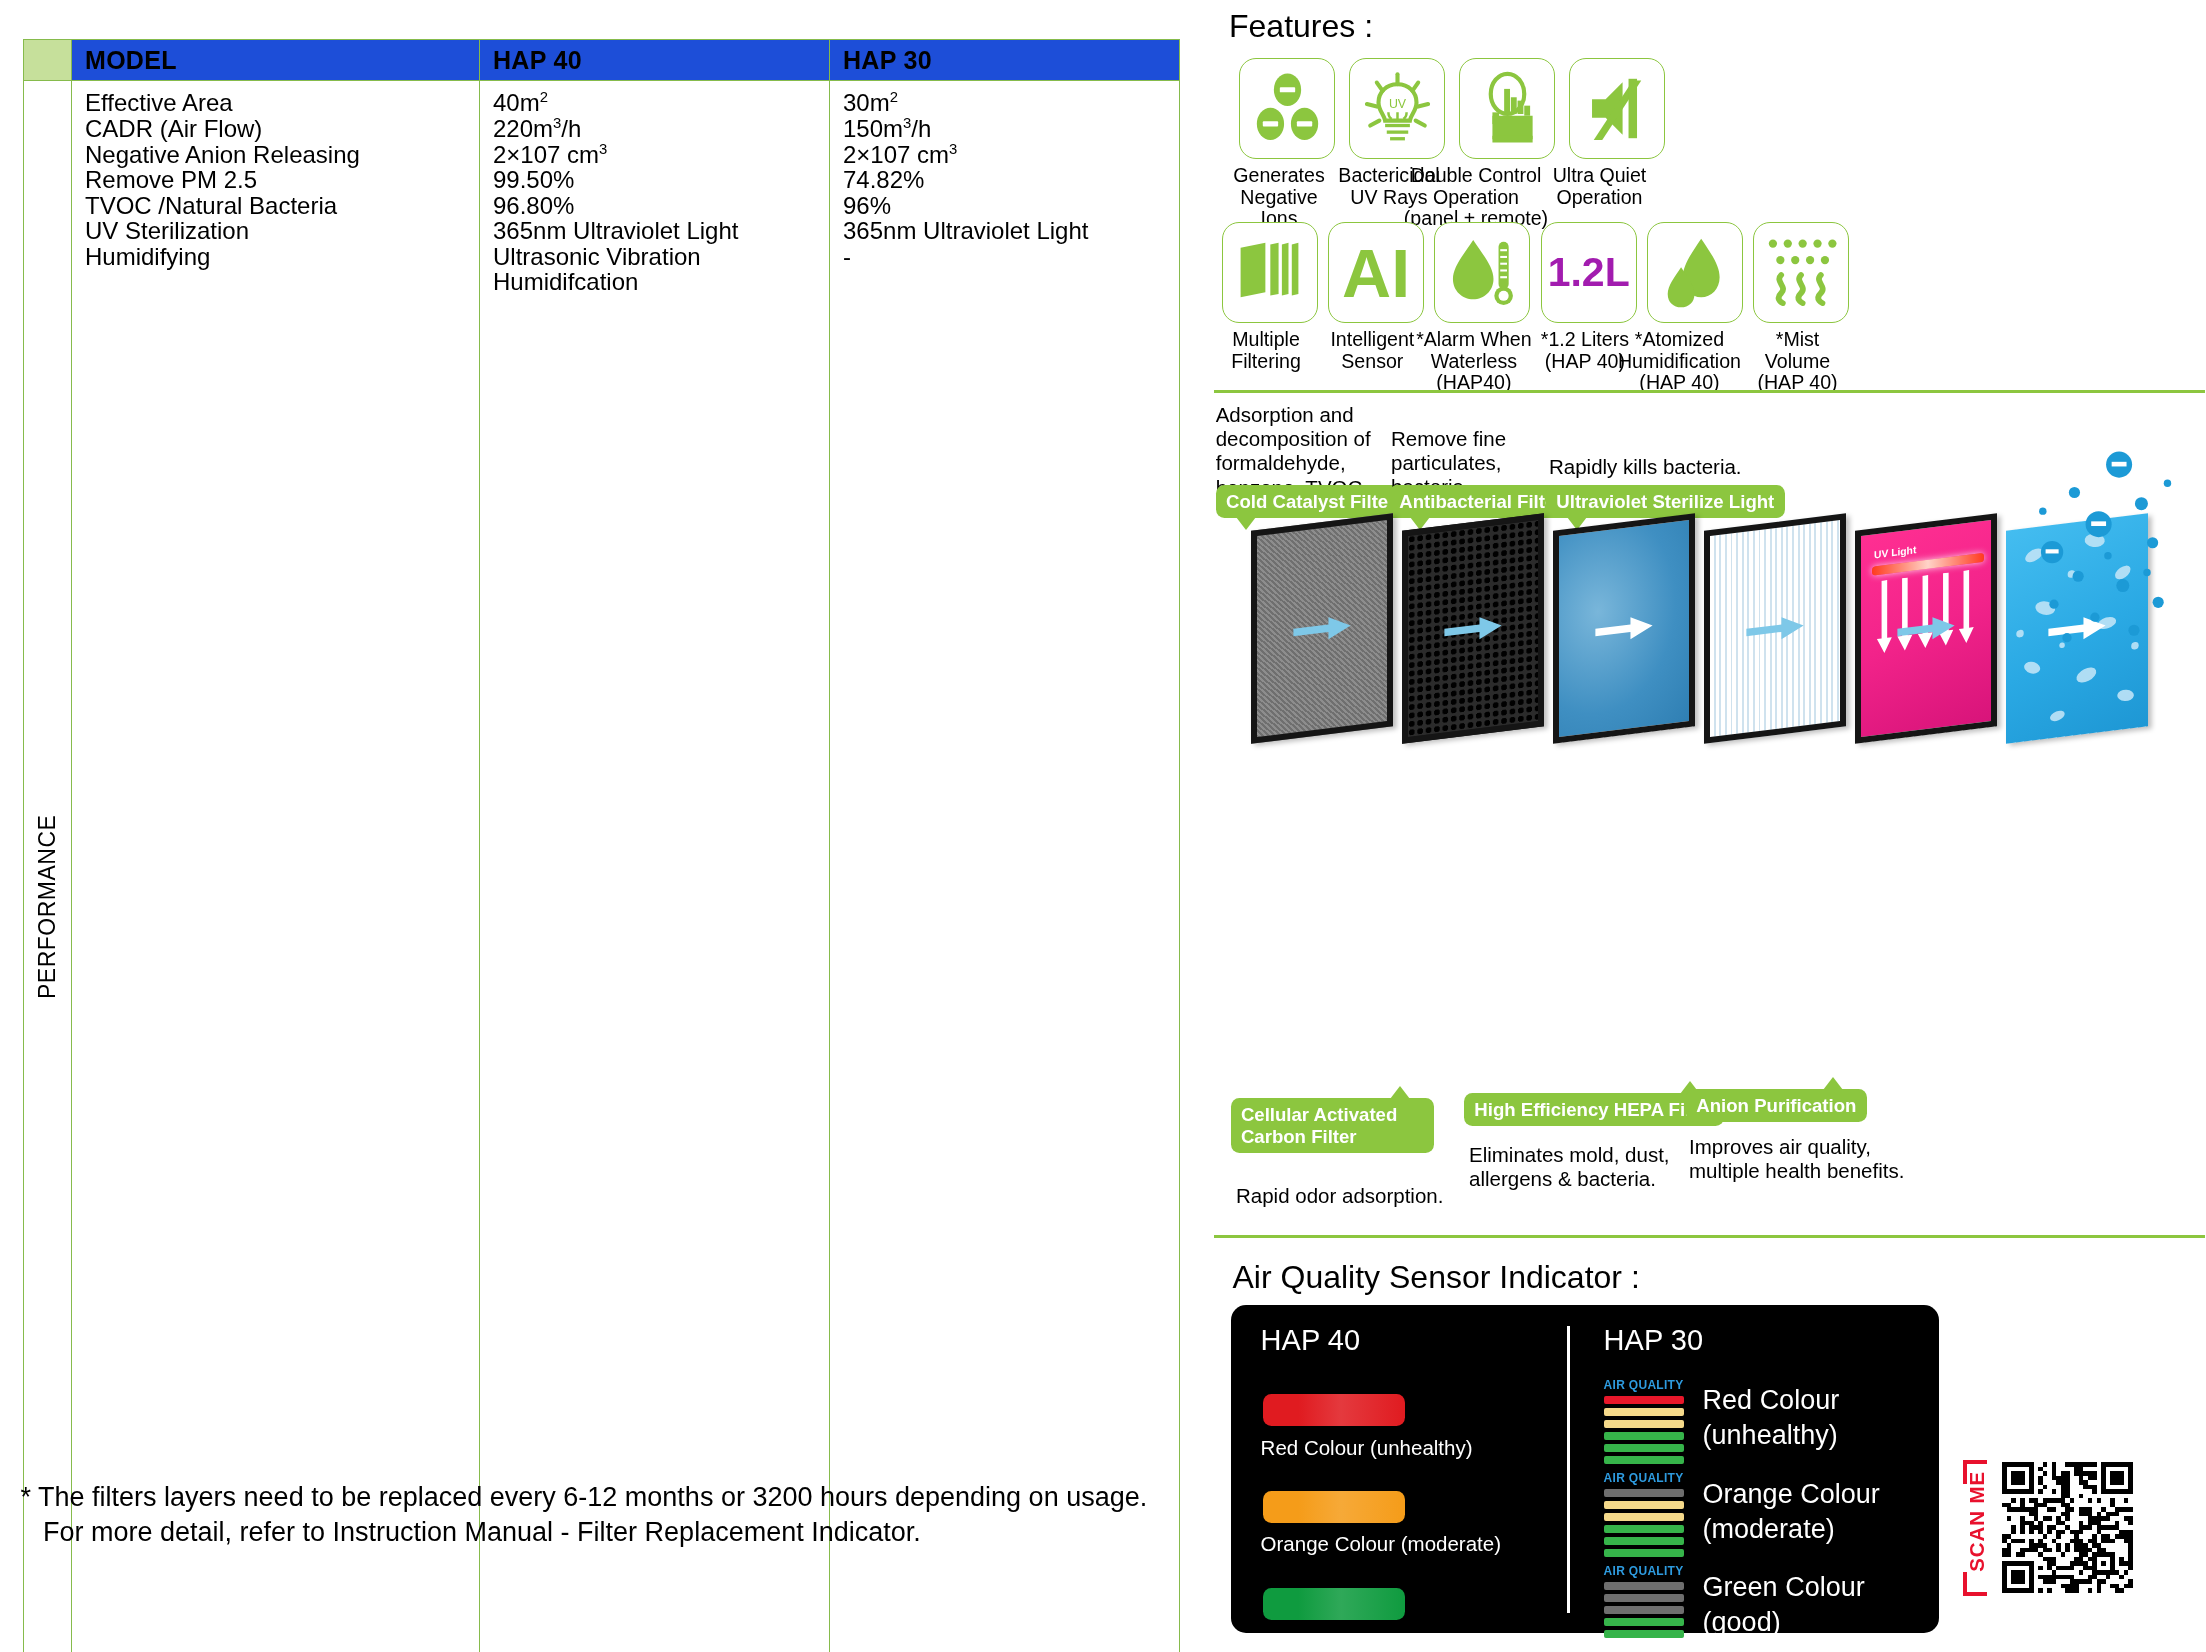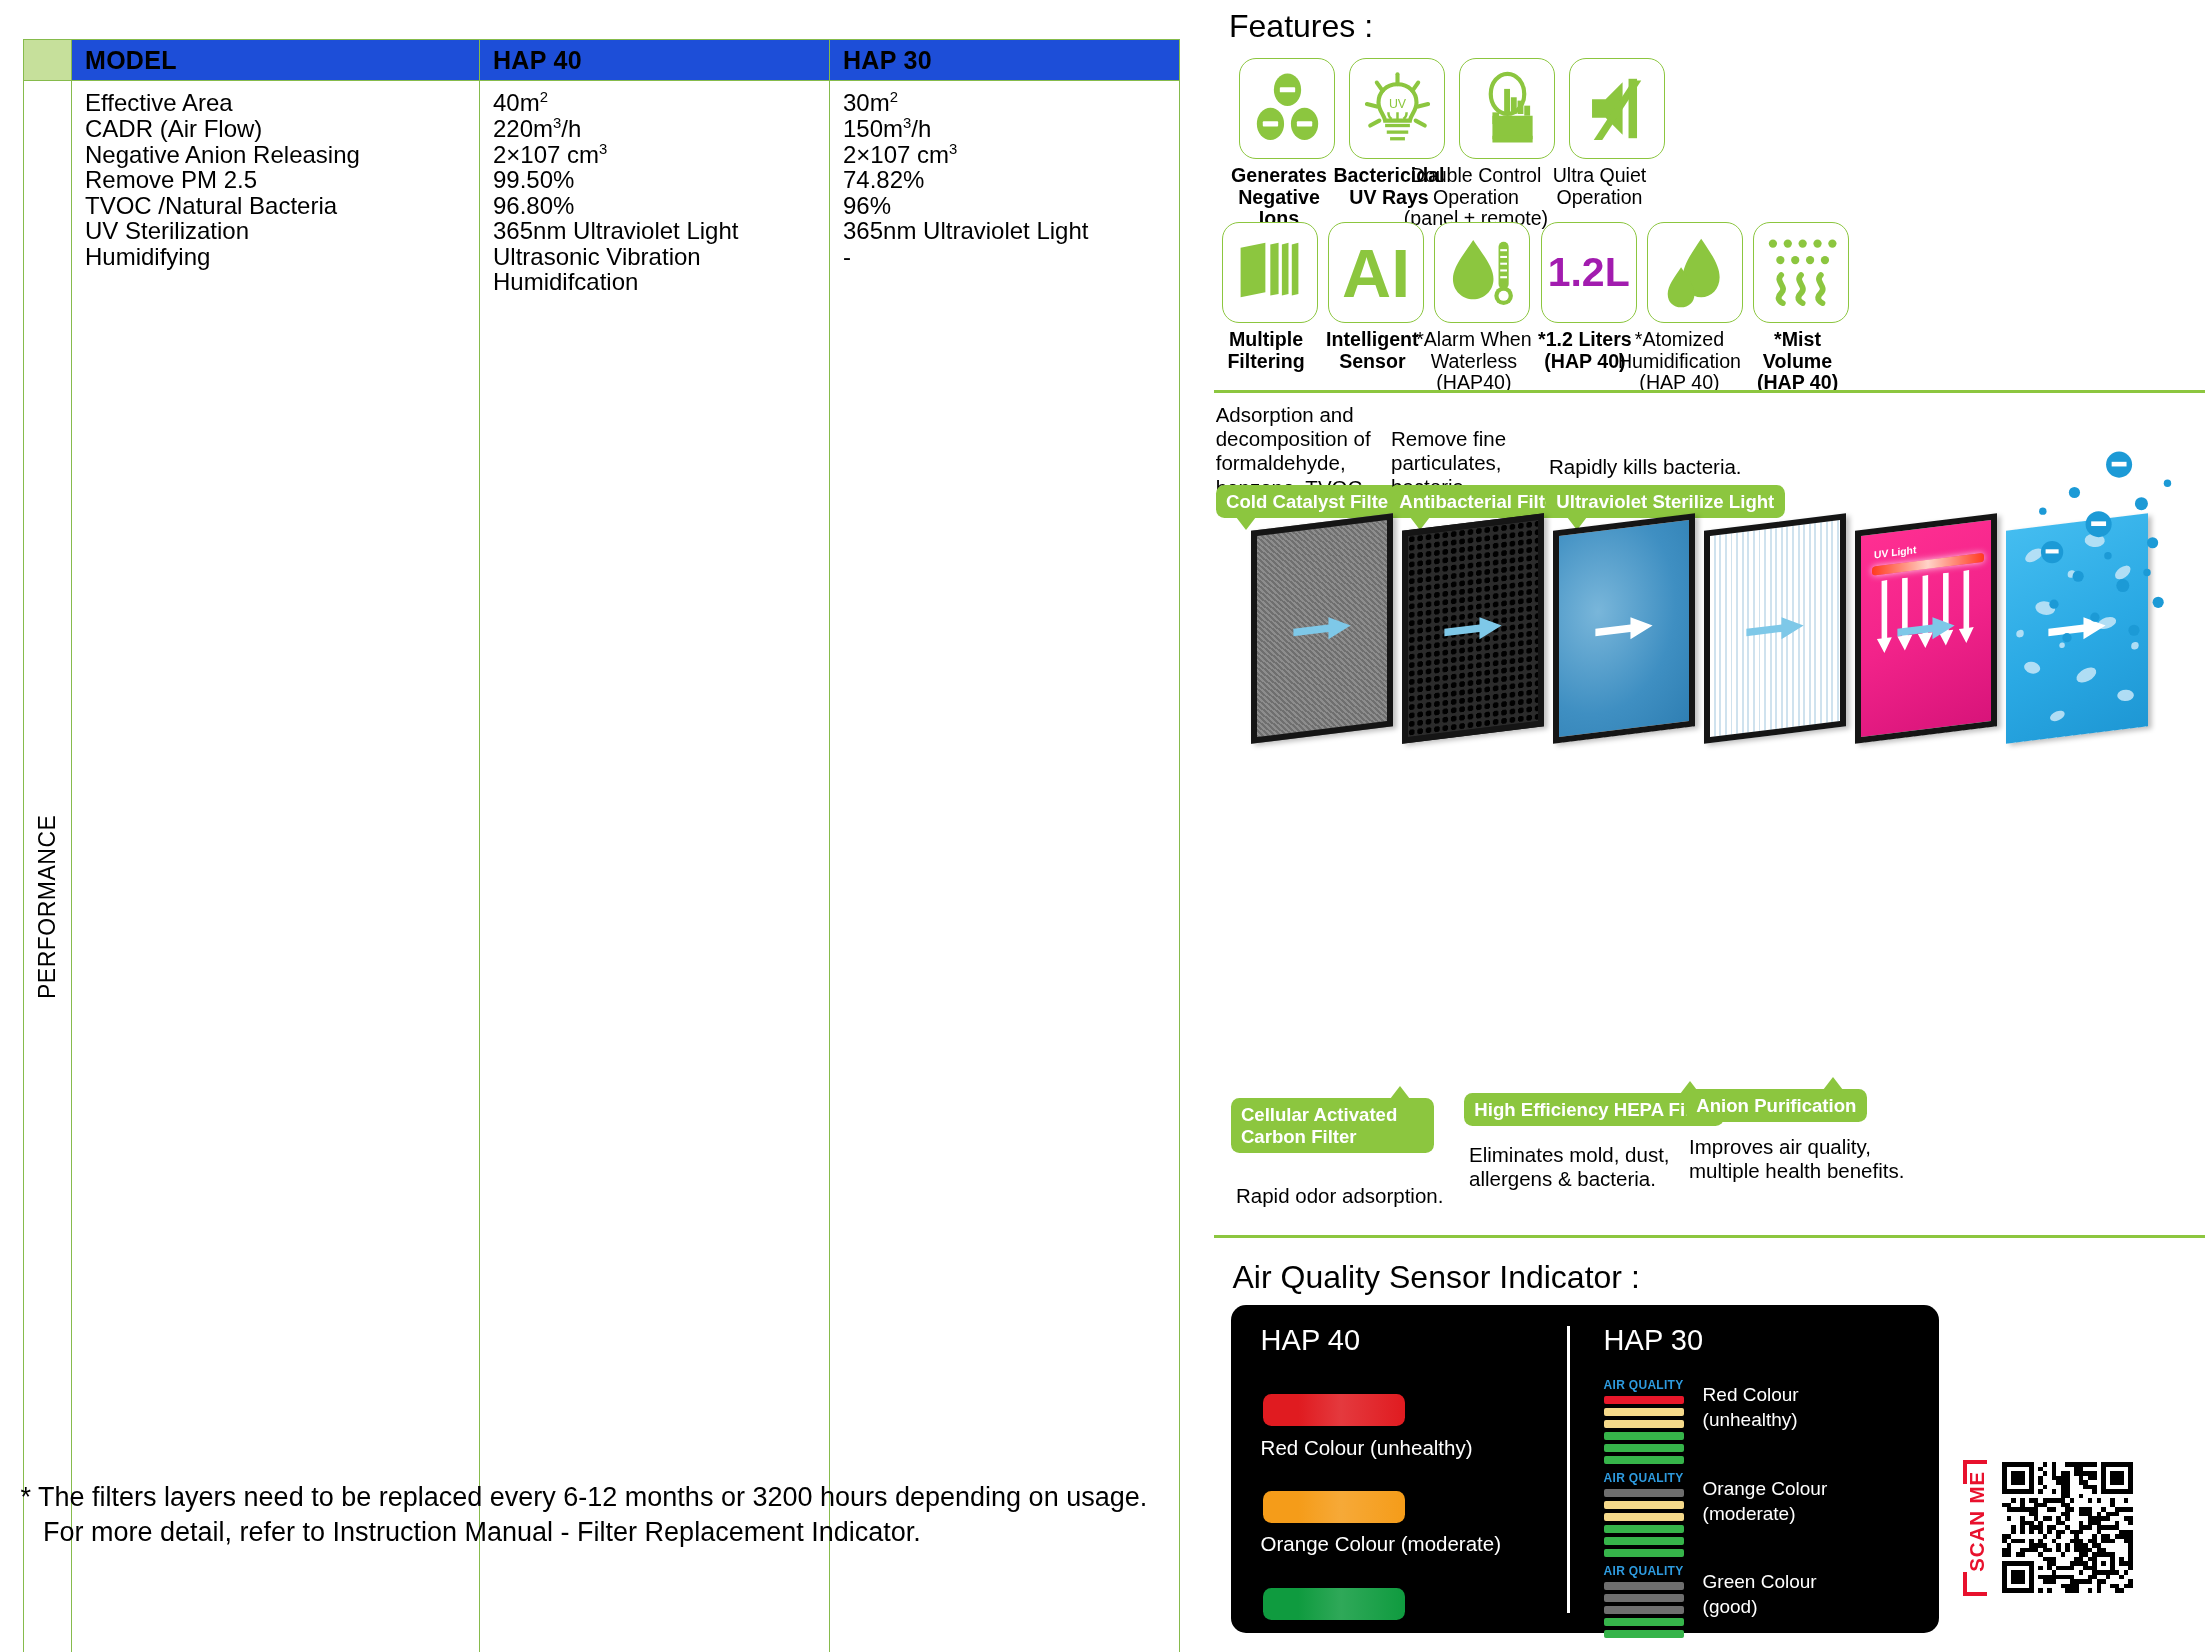--- a/index.html
+++ b/index.html
@@ -77,21 +77,21 @@
     background: #fff;
     display: flex; align-items: center; justify-content: center;
   }
   .feat-row1 .feat-box { width: 96px; height: 101px; }
   .feat-row2 .feat-box { width: 96px; height: 101px; }
   .feat-cap { margin-top: 5.6px; text-align: center; font-size: 19.6px; line-height: 1.12; }
   .feat-row1 .feat-item { width: 97px; align-items: flex-end; }
   .feat-row2 .feat-item { width: 97px; }
   .feat-cap.w-wide { width: 131px; margin-left: -17px; }
   .feat-cap.w-xwide { width: 158px; margin-left: -31px; }
-  .feat-cap.w-mid { width: 112px; margin-left: -7.5px; font-weight: bold; }
+  .feat-cap.w-mid { width: 112px; margin-left: -7.5px; }
 
   .divider-line { position: absolute; left: 1.9px; width: 991px; height: 2.8px; background: #8cc63f; }
   .div1 { top: 390px; }
   .div2 { top: 1235px; }
 
   
   .callout-text { position: absolute; font-size: 20.5px; line-height: 1.18; }
   .bubble {
     position: absolute;
     background: #8cc63f;
@@ -164,21 +164,21 @@
   .aq-model { position: absolute; font-size: 29px; color:#fff; }
   .aq-m40 { left: 30px; top: 18.6px; }
   .aq-m30 { left: 373px; top: 18.6px; }
 
   .aq-bar { position:absolute; left: 32px; width: 142px; height: 32px; border-radius: 8.4px; }
   .aq-cap { position:absolute; left: 30px; font-size: 20.5px; color:#fff; }
 
   .led-group { position: absolute; left: 373px; width: 80px; }
   .led-title { font-size: 12px; color: #2e9bdf; font-weight: bold; letter-spacing:0.3px; }
   .led { height: 8.4px; margin-top: 3.7px; border-radius: 1.9px; }
-  .aq-rlabel { position:absolute; left: 472px; font-size: 19px; line-height: 1.3; color:#fff; }
+  .aq-rlabel { position:absolute; left: 472px; font-size: 27px; line-height: 1.3; color:#fff; }
 
   
   .qr-wrap { position: absolute; left: 753px; top: 1456px; width: 186px; height: 168px; }
   .scanme {
     position:absolute; left: 0px; top: 15px;
     writing-mode: vertical-rl; transform: rotate(180deg);
     color: #e8112d; font-weight: bold; font-size: 20.5px; letter-spacing: 0.9px;
   }
   .scan-brk { position:absolute; width:24px; height:24px; border:4.7px solid #e8112d; }
   .brk-tl { left: -1.9px; top: 3.7px; border-right:none; border-bottom:none; }

